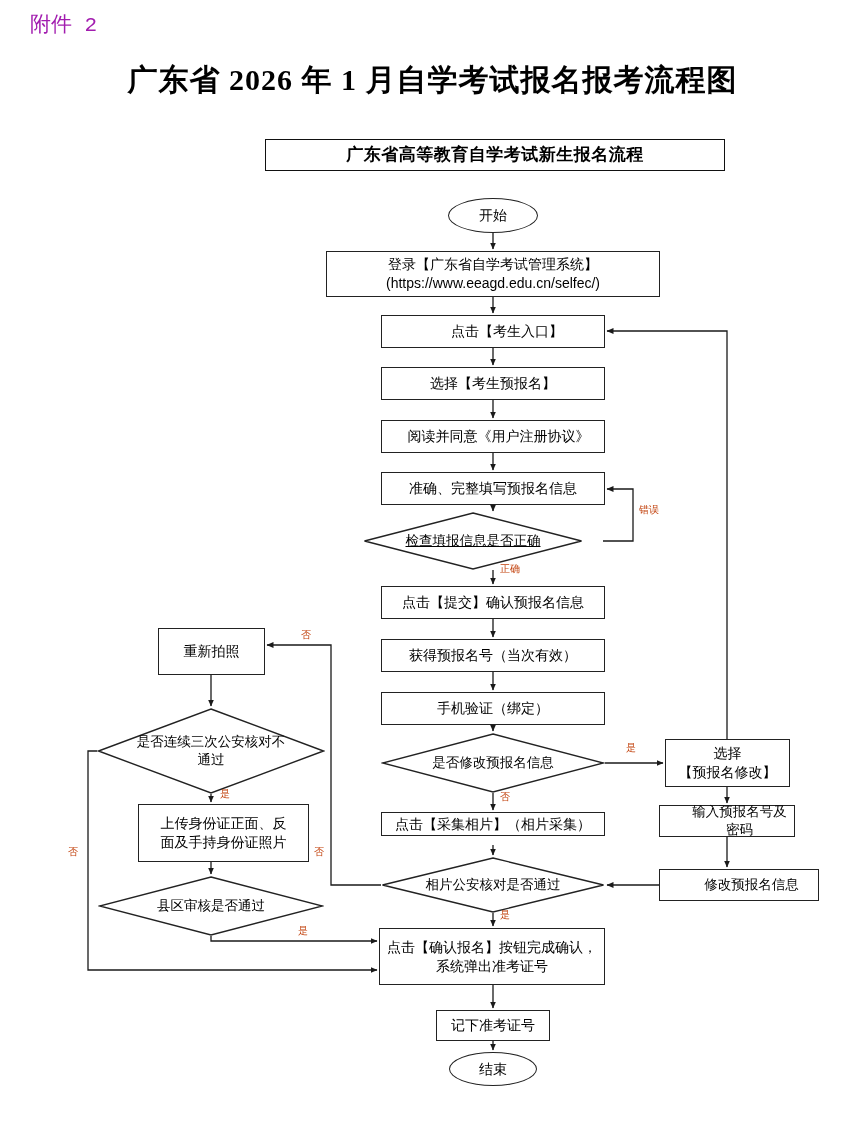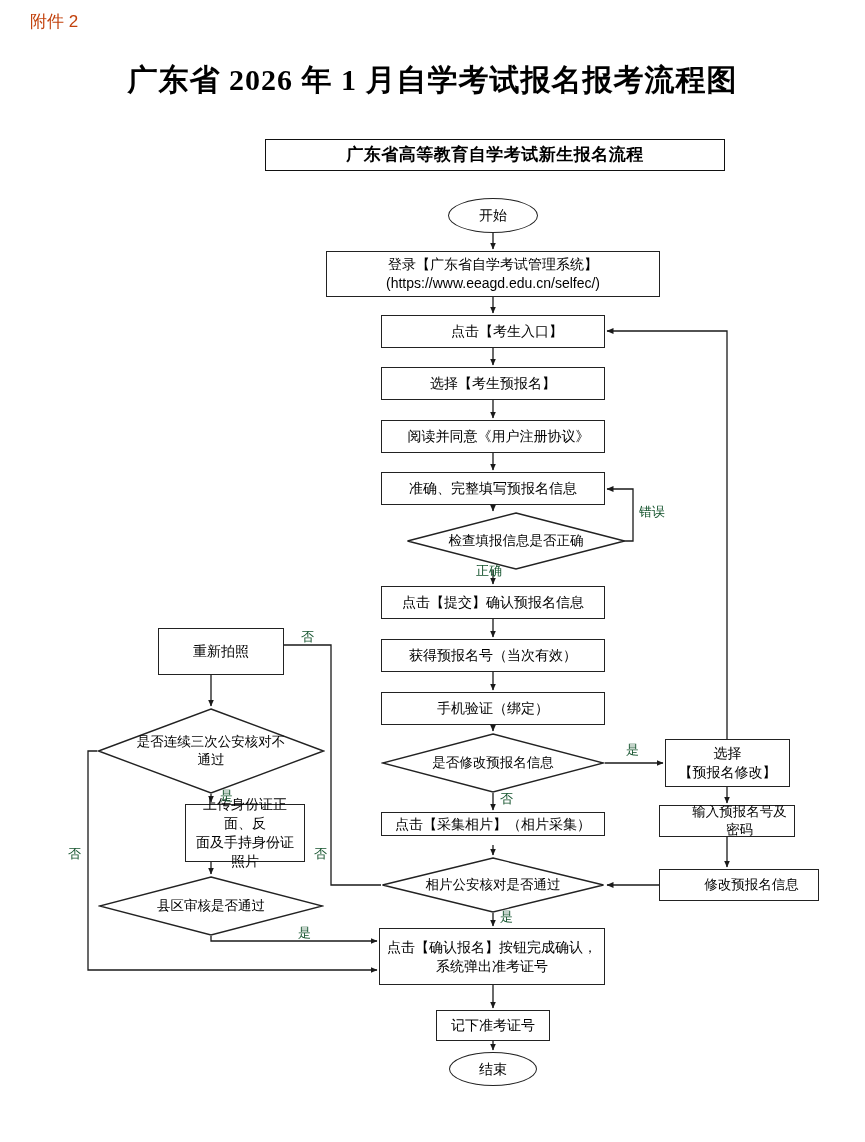--- a/index.html
+++ b/index.html
@@ -1,22 +1,22 @@
 <!DOCTYPE html>
 <html><head>
 <meta charset="utf-8">
 <style>
   html,body{margin:0;padding:0;background:#fff;}
   .page{
     position:relative;width:865px;height:1142px;background:#ffffff;
     font-family:"Liberation Sans",sans-serif;color:#000;overflow:hidden;
   }
   .attachment{
-    position:absolute;left:30px;top:10px;font-size:17px;color:#c2410c;
-    font-family:Liberation Sans, sans-serif;
+    position:absolute;left:30px;top:10px;font-size:21px;color:#a21caf;
+    font-family:Liberation Mono, monospace;
   }
   .doc-title{
     position:absolute;left:0;top:60px;width:865px;text-align:center;
     font-size:30px;font-weight:700;font-family:"Liberation Serif",serif;
     letter-spacing:1px;
   }
   .node{
     position:absolute;box-sizing:border-box;display:flex;align-items:center;justify-content:center;
     text-align:center;background:#fff;border:1.4px solid #222;font-size:14px;line-height:1.35;
     white-space:pre-line;z-index:2;padding:2px 5px;
@@ -24,21 +24,21 @@
   .header-box{
     border:1.7px solid #111;font-weight:700;font-size:17px;letter-spacing:.5px;
   }
   .oval{border-radius:50%;}
   .small{font-size:13.5px;padding-left:30px;}
   .diamond{border:none;background:transparent;padding:0;}
   .diamond svg{position:absolute;inset:0;}
   .diamond .dtext{position:relative;z-index:1;font-size:13.5px;line-height:1.3;white-space:pre-line;}
   .lines{position:absolute;inset:0;z-index:1;}
   .elabel{
-    position:absolute;z-index:3;font-size:13px;color:#14532d;line-height:1;
+    position:absolute;z-index:3;font-size:10px;color:#c2410c;line-height:1;
   }
 </style>
 </head>
 <body>
 
 <div class="page">
 
   <div class="attachment">附件 2</div>
   <div class="doc-title">广东省 2026 年 1 月自学考试报名报考流程图</div>
 
@@ -96,21 +96,21 @@
 (https://www.eeagd.edu.cn/selfec/)</div>
 
   <div class="node" style="left:381px;top:315px;width:224px;height:33px;padding-left:33px;">点击【考生入口】</div>
 
   <div class="node" style="left:381px;top:367px;width:224px;height:33px;">选择【考生预报名】</div>
 
   <div class="node" style="left:381px;top:420px;width:224px;height:33px;padding-left:16px;">阅读并同意《用户注册协议》</div>
 
   <div class="node" style="left:381px;top:472px;width:224px;height:33px;">准确、完整填写预报名信息</div>
 
-  <div class="node diamond" style="left:406px;top:512px;width:220px;height:58px;">
+  <div class="node diamond" style="left:363px;top:512px;width:220px;height:58px;text-decoration:underline;">
     <svg width="220" height="58">
         <polygon points="110,1 218.5,29 110,57 1.5,29" fill="#fff" stroke="#222" stroke-width="1.4"></polygon>
       </svg>
     <span class="dtext">检查填报信息是否正确</span>
   </div>
 
   <div class="node" style="left:381px;top:586px;width:224px;height:33px;">点击【提交】确认预报名信息</div>
 
   <div class="node" style="left:381px;top:692px;width:224px;height:33px;">手机验证（绑定）</div>
 
@@ -139,41 +139,41 @@
 
   <div class="node oval" style="left:449px;top:1052px;width:88px;height:34px;">结束</div>
 
   <div class="node" style="left:665px;top:739px;width:125px;height:48px;">选择
 【预报名修改】</div>
 
   <div class="node small" style="left:659px;top:805px;width:136px;height:32px;">输入预报名号及密码</div>
 
   <div class="node small" style="left:659px;top:869px;width:160px;height:32px;">修改预报名信息</div>
 
-  <div class="node" style="left:158px;top:628px;width:126px;height:47px;">重新拍照</div>
+  <div class="node" style="left:158px;top:628px;width:107px;height:47px;">重新拍照</div>
 
   <div class="node diamond" style="left:97px;top:708px;width:228px;height:86px;">
     <svg width="228" height="86">
         <polygon points="114,1 226.5,43 114,85 1.5,43" fill="#fff" stroke="#222" stroke-width="1.4"></polygon>
       </svg>
     <span class="dtext">是否连续三次公安核对不
 通过</span>
   </div>
 
-  <div class="node" style="left:138px;top:804px;width:120px;height:58px;margin-left:47px;">上传身份证正面、反
+  <div class="node" style="left:138px;top:804px;width:171px;height:58px;">上传身份证正面、反
 面及手持身份证照片</div>
 
   <div class="node diamond" style="left:98px;top:876px;width:226px;height:60px;">
     <svg width="226" height="60">
         <polygon points="113,1 224.5,30 113,59 1.5,30" fill="#fff" stroke="#222" stroke-width="1.4"></polygon>
       </svg>
     <span class="dtext">县区审核是否通过</span>
   </div>
 
-  <span class="elabel" style="left:476px;top:564px;">正确</span>
+  <span class="elabel" style="left:500px;top:564px;">正确</span>
   <span class="elabel" style="left:639px;top:505px;">错误</span>
   <span class="elabel" style="left:626px;top:743px;">是</span>
   <span class="elabel" style="left:500px;top:792px;">否</span>
   <span class="elabel" style="left:500px;top:910px;">是</span>
   <span class="elabel" style="left:301px;top:630px;">否</span>
   <span class="elabel" style="left:314px;top:847px;">否</span>
   <span class="elabel" style="left:220px;top:789px;">是</span>
   <span class="elabel" style="left:298px;top:926px;">是</span>
   <span class="elabel" style="left:68px;top:847px;">否</span>
 

